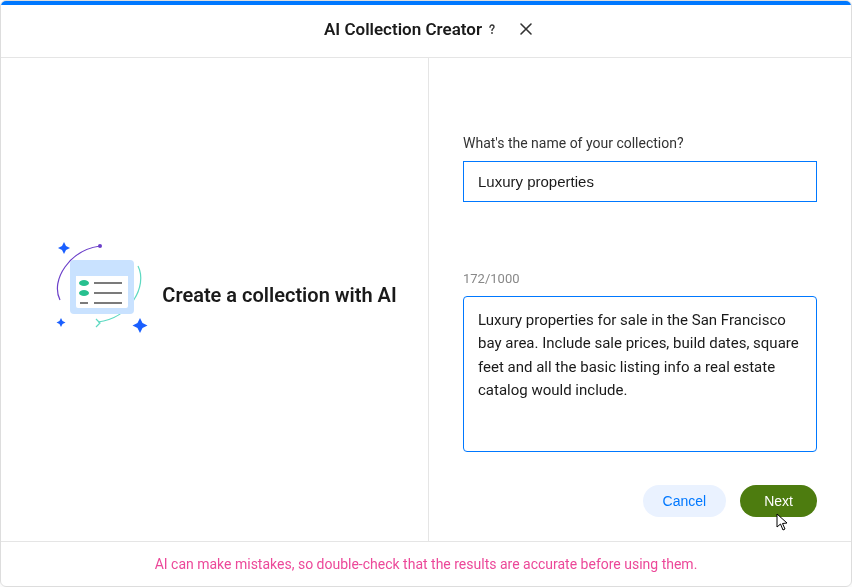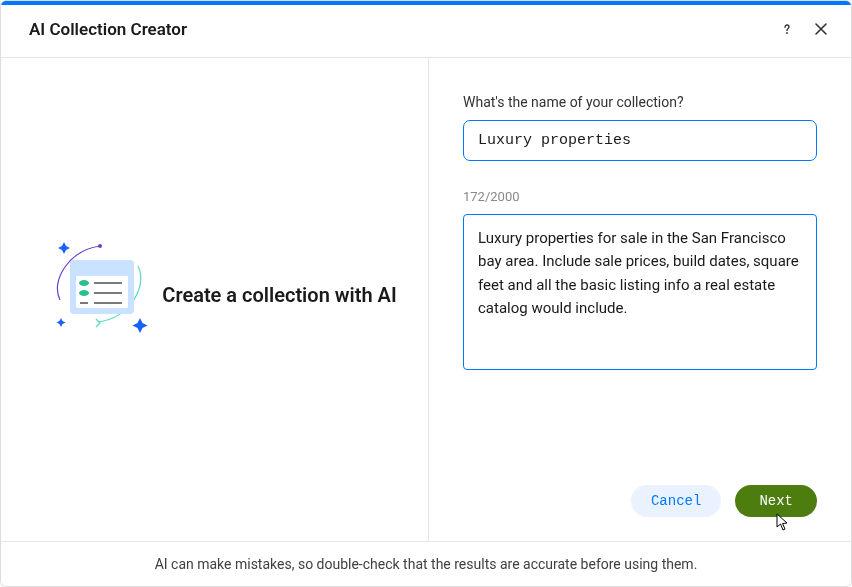--- a/index.html
+++ b/index.html
@@ -25,21 +25,21 @@
       overflow: hidden;
     }
     .top-bar {
       height: 4px;
       background: #0078ff;
       width: 100%;
     }
     .header {
       display: flex;
       align-items: center;
-      justify-content: space-between;
+      justify-content: center;
       padding: 14px 20px 18px 28px;
       border-bottom: 1px solid #e5e5e5;
     }
     .header-title {
       font-size: 17px;
       font-weight: 600;
       color: #1a1a1a;
     }
     .header-actions {
       display: flex;
@@ -85,44 +85,45 @@
       line-height: 1.4;
     }
     .right-panel {
       flex: 1;
       display: flex;
       flex-direction: column;
       padding: 36px 34px 24px 34px;
     }
     .form-group {
       margin-bottom: 28px;
+      margin-top: 41px;
     }
     .label-row {
       display: flex;
       justify-content: space-between;
       align-items: center;
       margin-bottom: 10px;
     }
     .form-label {
       font-size: 14px;
       color: #333;
     }
     .char-count {
       font-size: 13px;
       color: #888;
     }
     .text-input {
       width: 100%;
       padding: 11px 14px;
       font-size: 15px;
       border: 1px solid #0078ff;
-      border-radius: 7px;
+      border-radius: 0;
       outline: none;
       color: #1a1a1a;
-      font-family: Liberation Mono, monospace;
+      font-family: Liberation Sans, sans-serif;
       background: #fff;
     }
     .textarea {
       width: 100%;
       height: 156px;
       padding: 12px 14px;
       font-size: 15px;
       border: 1px solid #0078ff;
       border-radius: 4px;
       outline: none;
@@ -141,21 +142,21 @@
       align-items: center;
       position: relative;
     }
     .btn {
       padding: 8px 20px;
       border-radius: 999px;
       font-size: 14px;
       font-weight: 500;
       cursor: pointer;
       border: none;
-      font-family: Liberation Mono, monospace;
+      font-family: Liberation Sans, sans-serif;
     }
     .btn-cancel {
       background: #eaf2ff;
       color: #0078ff;
     }
     .btn-next {
       background: #4d7c0f;
       color: #fff;
       padding: 8px 24px;
     }
@@ -163,21 +164,21 @@
       position: absolute;
       right: 26px;
       bottom: -14px;
       pointer-events: none;
     }
     .footer {
       border-top: 1px solid #e5e5e5;
       padding: 14px;
       text-align: center;
       font-size: 14px;
-      color: #404040;
+      color: #ec4899;
     }
   </style>
 </head>
 <body>
 
 <div class="modal">
   <div class="top-bar"></div>
 
   <div class="header">
     <div class="header-title">AI Collection Creator</div>
@@ -227,21 +228,21 @@
     <div class="right-panel">
       <div class="form-group">
         <div class="label-row">
           <label class="form-label">What's the name of your collection?</label>
         </div>
         <input type="text" class="text-input" value="Luxury properties" style="">
       </div>
 
       <div class="form-group">
         <div class="label-row">
-          <span class="char-count">172/2000</span>
+          <span class="char-count">172/1000</span>
         </div>
         <textarea class="textarea" style="">Luxury properties for sale in the San Francisco bay area. Include sale prices, build dates, square feet and all the basic listing info a real estate catalog would include.</textarea>
       </div>
 
       <div class="spacer"></div>
 
       <div class="button-row">
         <button class="btn btn-cancel">Cancel</button>
         <button class="btn btn-next">Next</button>
         <svg class="cursor-icon" width="16" height="18" viewBox="0 0 16 18">

